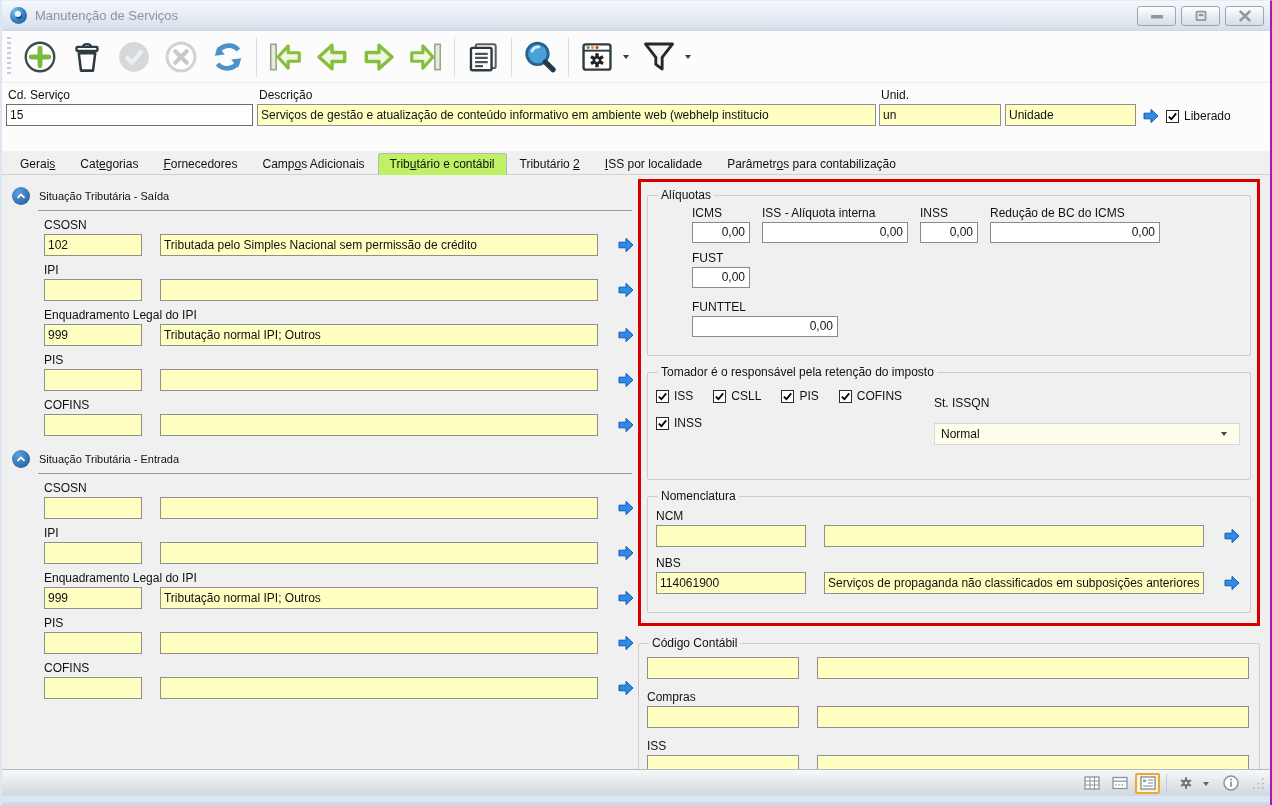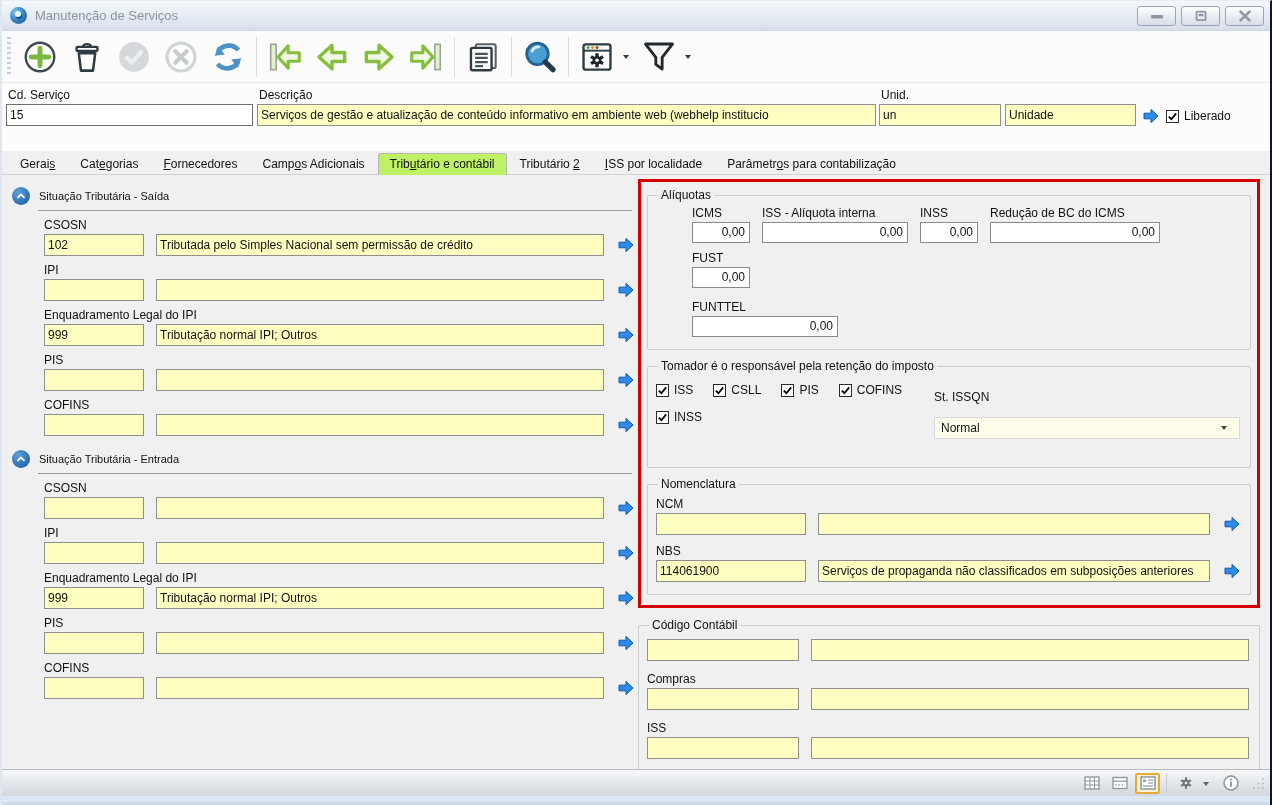--- a/index.html
+++ b/index.html
@@ -2,21 +2,21 @@
 <html><head>
 <meta charset="utf-8">
 <style>
   * { box-sizing: border-box; margin: 0; padding: 0; }
   html,body { background:#e8eef5; }
   body { font-family:"Liberation Sans", sans-serif; font-size:12px; color:#111; }
 
   .window {
     position:relative; width:1272px; height:805px; overflow:hidden;
     background:#f0f0f0;
-    border-left:2px solid #dce7f2; border-right:2px solid #0f172a;
+    border-left:2px solid #dce7f2; border-right:2px solid #a21caf;
     border-top:1px solid #e7eef6;
     display:flex; flex-direction:column;
   }
 
   
   .titlebar {
     height:30px; flex:0 0 30px; display:flex; align-items:center;
     background:linear-gradient(#f5f8fb, #e3eaf2 60%, #d6dfe9);
     border-bottom:1px solid #cdd8e4; padding:0 6px 0 8px;
   }
@@ -84,31 +84,31 @@
   .sec-header { display:flex; align-items:center; gap:9px; margin:4px 0 0 2px; }
   .sec-circle { width:18px; height:18px; border-radius:50%;
     background:radial-gradient(circle at 35% 30%, #5e9fd8, #2a6cae 70%, #1d568f);
     display:flex; align-items:center; justify-content:center; }
   .sec-circle svg { width:12px; height:12px; }
   .sec-title { font-size:11px; }
   .sec-rule { border:none; border-top:1px solid #9a9a9a; margin:5px 4px 2px 28px; }
 
   .fgroup { margin:7px 0 0 34px; }
   .fgroup .glabel { display:block; margin-bottom:2px; }
-  .frow { display:flex; align-items:center; gap:12px; }
+  .frow { display:flex; align-items:center; gap:18px; }
   .finput {
     height:22px; line-height:20px; padding:0 3px; border:1px solid #8f8f8f;
     background:#ffffc2; overflow:hidden; white-space:nowrap;
   }
   .lg-small { width:100px; } .lg-big { width:448px; }
   .frow svg.arrow { width:20px; height:18px; flex:0 0 20px; }
 
   
   .red-box { border:3px solid #d40000; padding:3px 6px 6px; margin:0 0 10px; }
-  fieldset.grp { border:1px solid #cdcdcd; border-radius:2px; padding:1px 8px 12px; margin:3px 0 9px; }
+  fieldset.grp { border:1px solid #cdcdcd; border-radius:2px; padding:1px 8px 18px; margin:3px 0 9px; }
   fieldset.grp legend { padding:0 3px; margin-left:2px; font-size:12px; }
   .alq-row { display:flex; gap:12px; margin-top:3px;margin-left:36px; }
   .alq { display:flex; flex-direction:column; }
   .alq .glabel { margin-bottom:2px; }
   .num-field {
     height:21px; line-height:19px; border:1px solid #8a8a8a; background:#fff;
     text-align:right; padding:0 4px;
   }
   .w58 { width:58px; } .w146 { width:146px; } .w170 { width:170px; }
 

